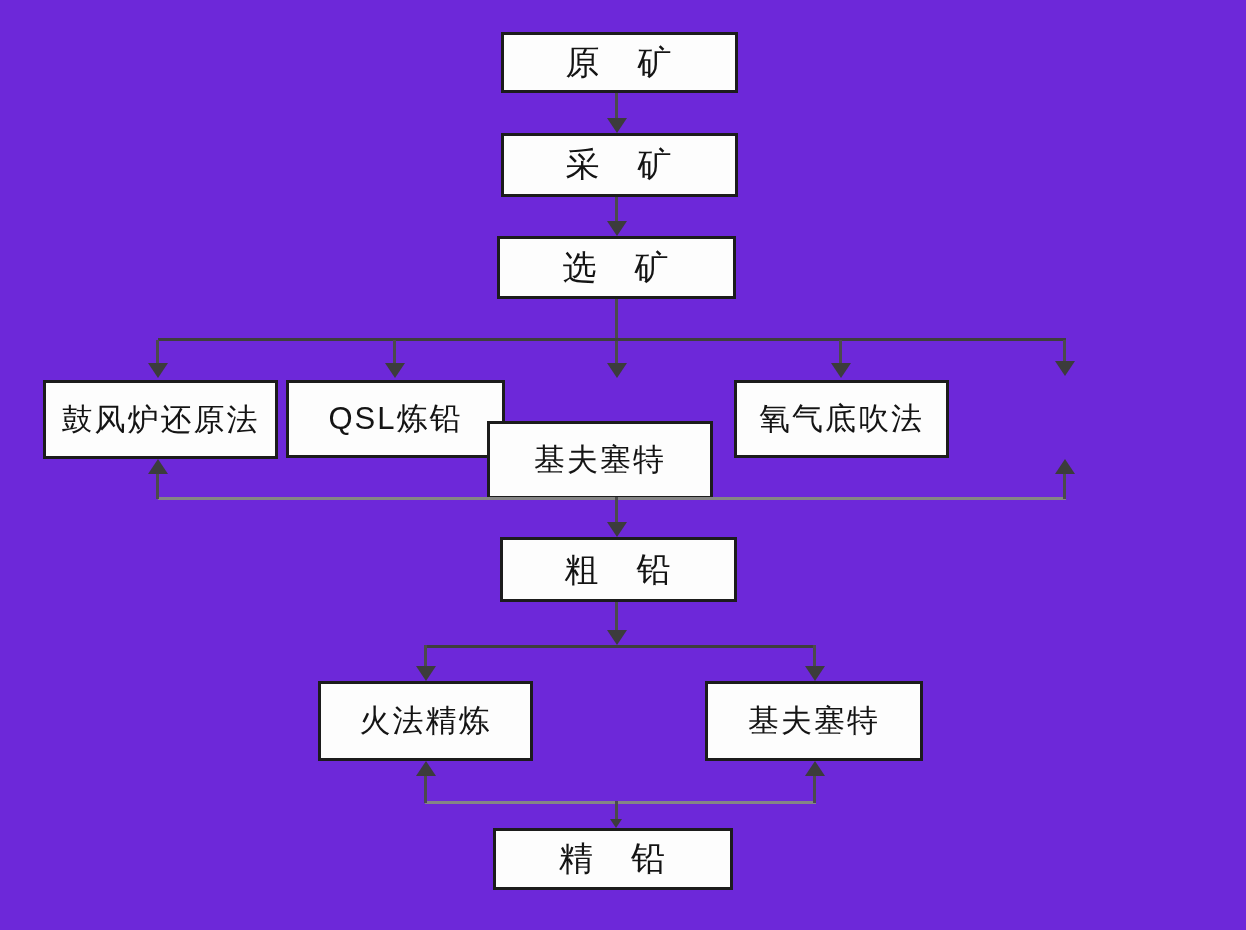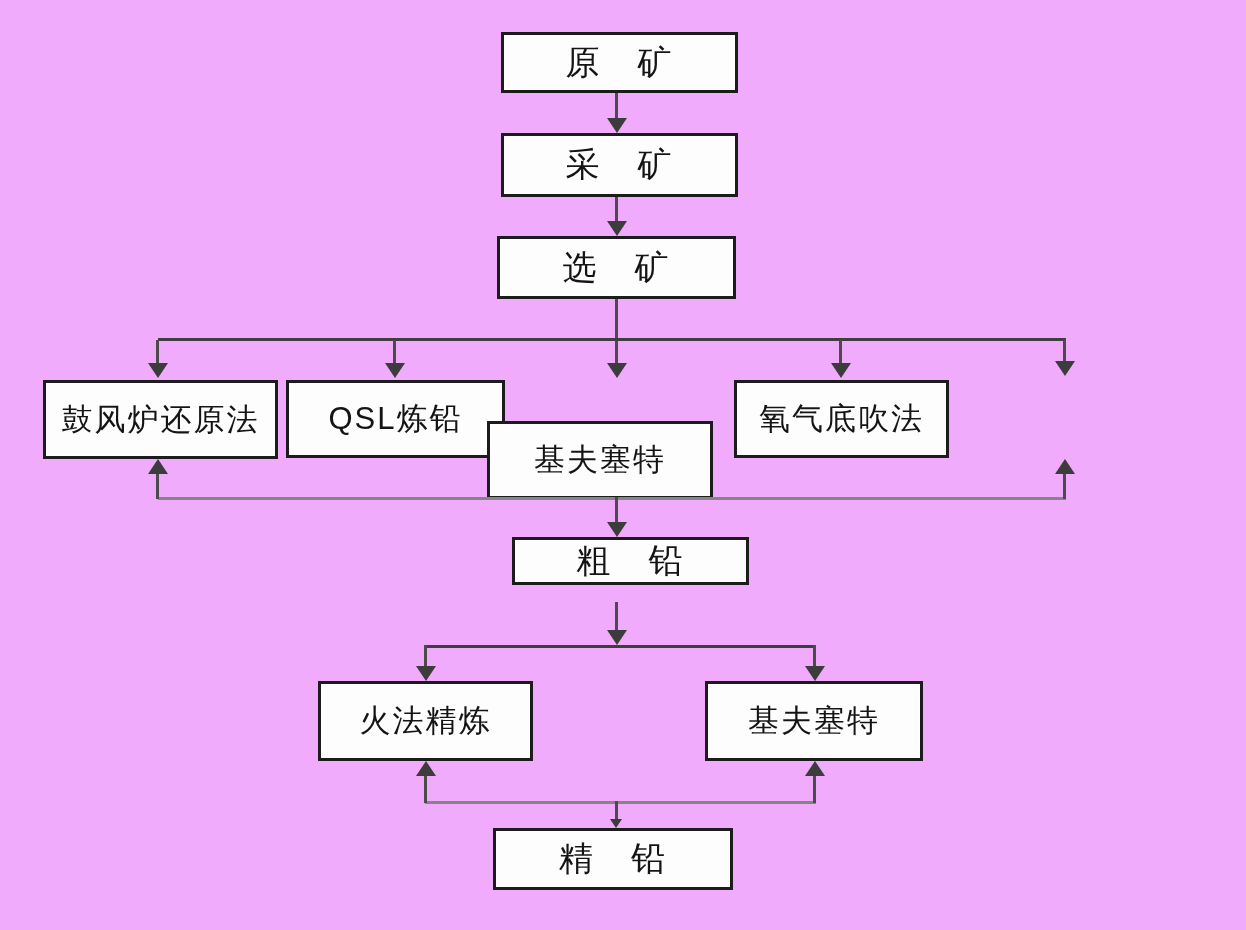--- a/index.html
+++ b/index.html
@@ -5,21 +5,21 @@
   html, body {
     margin: 0;
     padding: 0;
     background: #fbfbfa;
     font-family: "Liberation Sans", "DejaVu Sans", sans-serif;
   }
   .canvas {
     position: relative;
     width: 1246px;
     height: 930px;
-    background: #f0abfc;
+    background: #6d28d9;
     overflow: hidden;
   }
   .node {
     position: absolute;
     box-sizing: border-box;
     border: 3px solid #1c1c1c;
     background: #fdfdfd;
     display: flex;
     align-items: center;
     justify-content: center;
@@ -34,21 +34,21 @@
   .n-raw   { left: 501px; top: 32px;  width: 237px; height: 61px; }
   .n-mine  { left: 501px; top: 133px; width: 237px; height: 64px; }
   .n-dress { left: 497px; top: 236px; width: 239px; height: 63px; }
   
   .n-blast { left: 43px;  top: 380px; width: 235px; height: 79px; }
   .n-qsl   { left: 286px; top: 380px; width: 219px; height: 78px; }
   .n-kiv   { left: 487px; top: 380px; width: 226px; height: 78px; margin-top: 41px; }
   .n-isa   { left: 734px; top: 380px; width: 215px; height: 78px; }
   .n-oxy   { left: 955px; top: 378px; width: 218px; height: 81px; }
   
-  .n-crude { left: 500px; top: 537px; width: 237px; height: 48px; margin-left: 12px; }
+  .n-crude { left: 500px; top: 537px; width: 237px; height: 65px; }
   .n-fire  { left: 318px; top: 681px; width: 215px; height: 80px; }
   .n-elec  { left: 705px; top: 681px; width: 218px; height: 80px; }
   .n-fine  { left: 493px; top: 828px; width: 240px; height: 62px; }
 
   .vline, .hline { position: absolute; background: #4b4b4b; }
   .vline { width: 3px; }
   .hline { height: 3px; }
   .hline.gray { background: #858585; }
   .hline.dark { background: #3e3e3e; }
 

